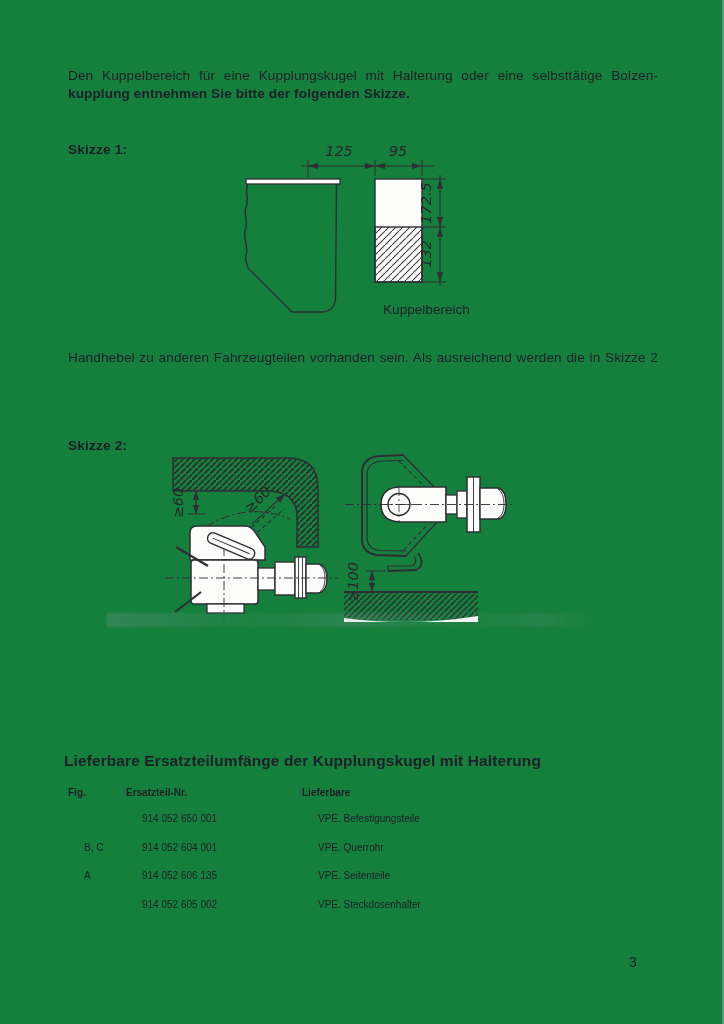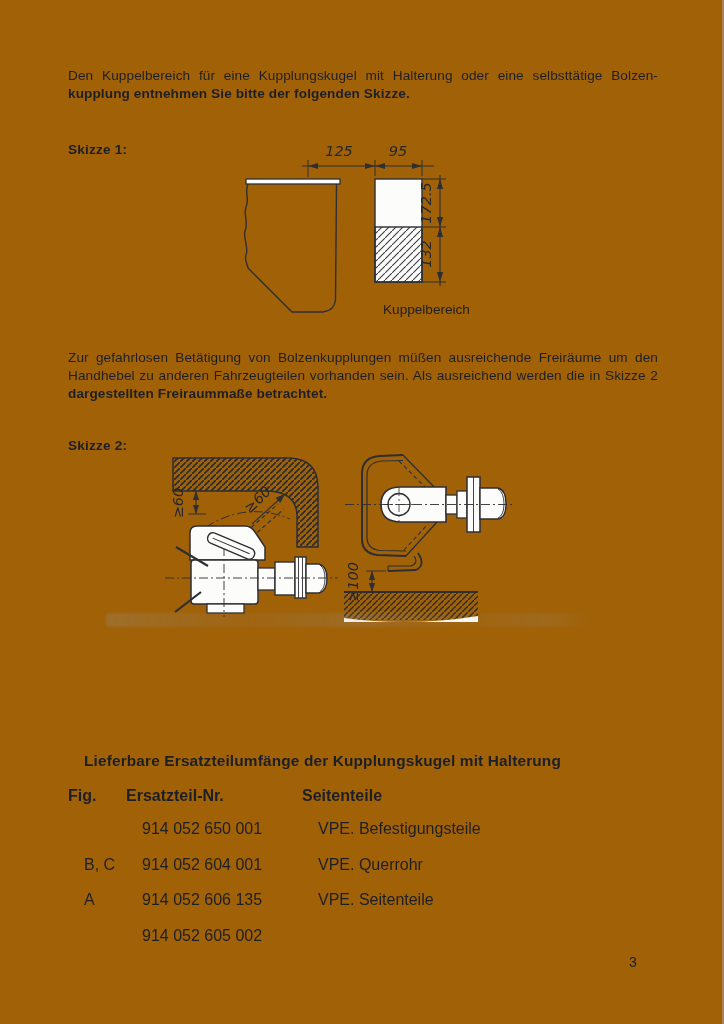--- a/index.html
+++ b/index.html
@@ -1,27 +1,27 @@
 <!DOCTYPE html>
 <html><head>
 <meta charset="utf-8">
 <style>
   html,body{margin:0;padding:0;background:#8a8a8a;}
   .page{
     position:relative;width:724px;height:1024px;margin:0 auto;
-    background:#a16207;overflow:hidden;
+    background:#15803d;overflow:hidden;
     font-family:"Liberation Sans","DejaVu Sans",sans-serif;
     color:#1d1f26;
   }
   .para{position:absolute;left:68px;width:590px;font-size:13.6px;line-height:17.8px;letter-spacing:.1px;}
   .jline{display:block;text-align:justify;text-align-last:justify;}
   .lline{display:block;font-weight:bold;}
   .sklabel{position:absolute;left:68px;font-size:13.6px;font-weight:bold;letter-spacing:.2px;}
-  .heading{position:absolute;left:84px;top:752px;font-size:15.4px;font-weight:bold;letter-spacing:.15px;}
-  .parts{position:absolute;left:68px;top:787px;width:570px;font-size:16px;}
+  .heading{position:absolute;left:64px;top:752px;font-size:15.4px;font-weight:bold;letter-spacing:.15px;}
+  .parts{position:absolute;left:68px;top:787px;width:570px;font-size:10px;}
   .prow{display:grid;grid-template-columns:58px 176px 1fr;align-items:baseline;}
   .phead{font-weight:bold;margin-bottom:15px;}
   .prow.body{margin-bottom:17.5px;margin-left:16px;}
   .pagenum{position:absolute;left:629px;top:954px;font-size:14px;}
   svg{position:absolute;left:0;}
   #skz1{top:135px;}
   #skz2{top:430px;}
   .bleed{
     position:absolute;left:106px;top:613px;width:486px;height:14px;
     background:linear-gradient(90deg,rgba(150,155,168,.22),rgba(150,155,168,.07) 30%,rgba(150,155,168,.18) 52%,rgba(150,155,168,.05) 74%,rgba(150,155,168,.14) 90%,transparent);
@@ -82,23 +82,21 @@
       <polygon class="arr" points="440,227 436.9,237 443.1,237"></polygon>
       <polygon class="arr" points="440,282 436.9,272 443.1,272"></polygon>
       <text class="dimtxt" x="431" y="203" text-anchor="middle" transform="rotate(-90 431 203)">172.5</text>
       <text class="dimtxt" x="431" y="254" text-anchor="middle" transform="rotate(-90 431 254)">132</text>
     </g>
 
     <text class="capt" x="383" y="314">Kuppelbereich</text>
   </svg>
 
   <div class="para" style="top:349px">
-    <span class="jline">Zur gefahrlosen Betätigung von Bolzenkupplungen müßen ausreichende Freiräume um den</span>
     <span class="jline">Handhebel zu anderen Fahrzeugteilen vorhanden sein. Als ausreichend werden die in Skizze 2</span>
-    <span class="lline">dargestellten Freiraummaße betrachtet.</span>
   </div>
 
   <div class="sklabel" style="top:438px">Skizze 2:</div>
 
   <svg id="skz2" width="724" height="215" viewBox="0 430 724 215">
     <defs>
       <pattern id="hatchB" width="6" height="6" patternUnits="userSpaceOnUse">
         <path d="M-1,7 L7,-1" stroke="#2b2b30" stroke-width="1.7"></path>
       </pattern>
       <pattern id="hatchG" width="6" height="6" patternUnits="userSpaceOnUse">
@@ -183,39 +181,40 @@
   </svg>
 
   <div class="bleed"></div>
 
   <div class="heading">Lieferbare Ersatzteilumfänge der Kupplungskugel mit Halterung</div>
 
   <div class="parts">
     <div class="prow phead">
       <span>Fig.</span>
       <span>Ersatzteil-Nr.</span>
-      <span>Seitenteile</span>
+      <span>Lieferbare</span>
     </div>
     <div class="prow body">
       <span></span>
       <span>914 052 650 001</span>
       <span>VPE. Befestigungsteile</span>
     </div>
     <div class="prow body">
       <span>B, C</span>
       <span>914 052 604 001</span>
       <span>VPE. Querrohr</span>
     </div>
     <div class="prow body">
       <span>A</span>
       <span>914 052 606 135</span>
       <span>VPE. Seitenteile</span>
     </div>
     <div class="prow body">
       <span></span>
       <span>914 052 605 002</span>
+      <span>VPE. Steckdosenhalter</span>
     </div>
   </div>
 
   <div class="pagenum">3</div>
 
   <div class="edge"></div>
 </div>
 
 </body></html>

